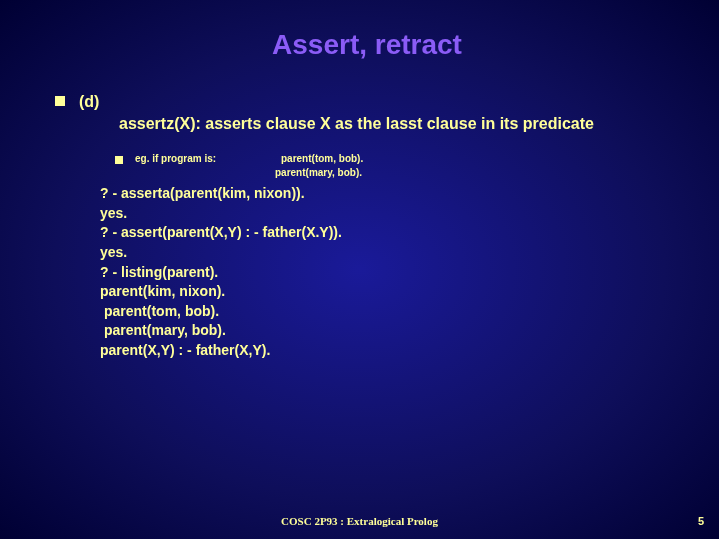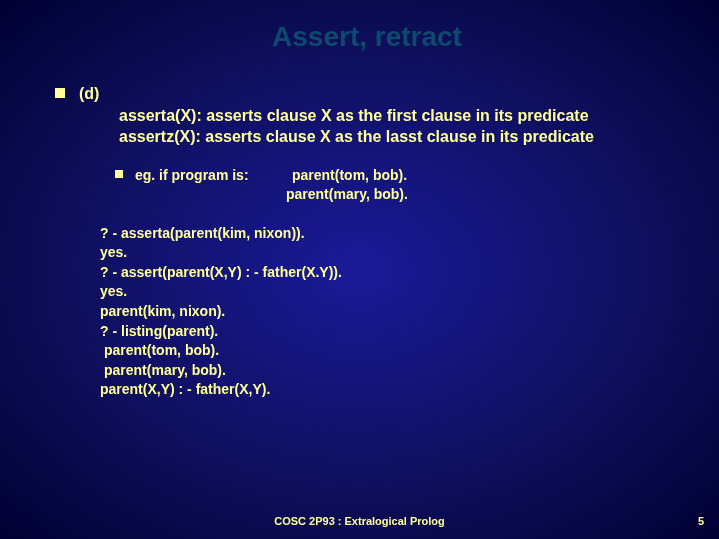--- a/index.html
+++ b/index.html
@@ -17,22 +17,22 @@
   }
   .slide {
     padding: 20px 40px 0 55px;
     box-sizing: border-box;
     height: 100%;
   }
   .title {
     text-align: center;
     font-size: 28px;
     font-weight: bold;
-    margin: 1px 0 30px 0;
-    color: #0c4a6e;
+    margin: 9px 0 30px 0;
+    color: #8b5cf6;
   }
   .bullet-row {
     display: flex;
     align-items: flex-start;
     margin-bottom: 3px;
   }
   .bullet-square {
     width: 10px;
     height: 10px;
     background: #ffff99;
@@ -52,46 +52,46 @@
     line-height: 1.35;
   }
   .sub-indent {
     padding-left: 40px;
   }
   .sub-block {
     margin-top: 18px;
     padding-left: 60px;
   }
   .sub-text {
-    font-size: 14px;
+    font-size: 10px;
     font-weight: bold;
     line-height: 1.35;
-    gap: 11px;
   }
   .example-block {
-    margin-top: 20px;
+    margin-top: 5px;
     padding-left: 45px;
   }
   .example-line {
     font-size: 14px;
     font-weight: bold;
     line-height: 1.4;
   }
   .nudge {
     padding-left: 4px;
   }
   .footer {
     position: absolute;
     bottom: 12px;
     left: 0;
     width: 100%;
     text-align: center;
     font-size: 11px;
     font-weight: bold;
     color: #ffff99;
+    font-family: Liberation Serif, serif;
   }
   .pagenum {
     position: absolute;
     bottom: 12px;
     right: 15px;
     font-size: 11px;
     font-weight: bold;
     color: #ffff99;
   }
   .flex-inline {
@@ -110,21 +110,20 @@
 <div class="slide">
 
   <div class="title">Assert, retract</div>
 
   <div class="bullet-row">
     <div class="bullet-square"></div>
     <div class="main-text">
       <div class="flex-inline">
         <span style="margin-right:8px;">(d)</span>
       </div>
-      <div class="sub-indent">asserta(X): asserts clause X as the first clause in its predicate</div>
       <div class="sub-indent">assertz(X): asserts clause X as the lasst clause in its predicate</div>
     </div>
   </div>
 
   <div class="sub-block">
     <div class="bullet-row">
       <div class="bullet-square small"></div>
       <div class="sub-text flex-inline">
         <div class="eg-col">eg. if program is:</div>
         <div class="parent-col">
@@ -133,22 +132,22 @@
         </div>
       </div>
     </div>
   </div>
 
   <div class="example-block">
     <div class="example-line">? -  asserta(parent(kim, nixon)).</div>
     <div class="example-line">yes.</div>
     <div class="example-line">? - assert(parent(X,Y) : - father(X.Y)).</div>
     <div class="example-line">yes.</div>
+    <div class="example-line">? - listing(parent).</div>
     <div class="example-line">parent(kim, nixon).</div>
-    <div class="example-line">? - listing(parent).</div>
     <div class="example-line nudge"> parent(tom, bob).</div>
     <div class="example-line nudge"> parent(mary, bob).</div>
     <div class="example-line">parent(X,Y) : - father(X,Y).</div>
   </div>
 
 </div>
 
 <div class="footer">COSC 2P93 : Extralogical Prolog</div>
 <div class="pagenum">5</div>
 

